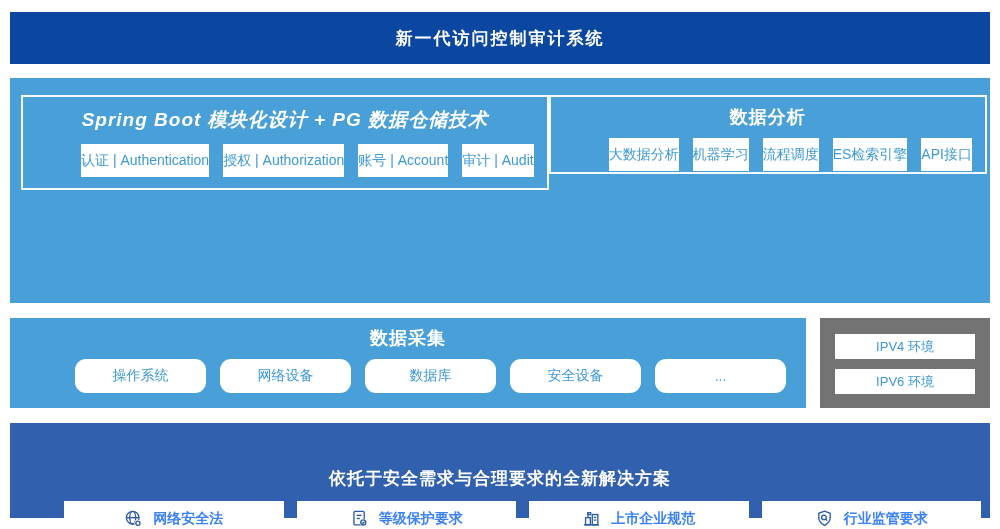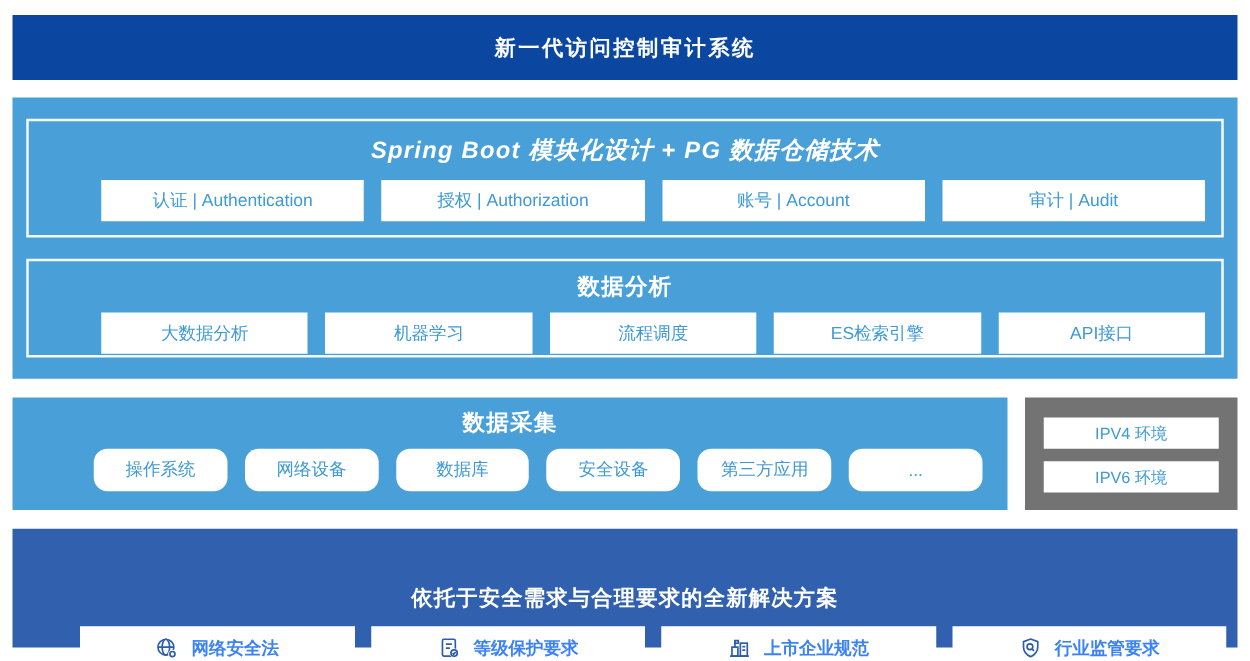--- a/index.html
+++ b/index.html
@@ -7,21 +7,21 @@
     font-family: "Liberation Sans", "DejaVu Sans", sans-serif; }
   .stage { position: relative; width: 1000px; height: 529px; background: #ffffff; }
 
   
   .banner { position: absolute; left: 10px; top: 12px; width: 980px; height: 52px;
     background: #0b47a0; display: flex; align-items: center; justify-content: center; }
   .banner-title { color: #ffffff; font-size: 17px; font-weight: bold; letter-spacing: 2px; }
 
   
   .platform { position: absolute; left: 10px; top: 78px; width: 980px; height: 225px;
-    background: #49a0d8; padding: 17px 11px; display: flex; flex-direction: column; }
+    background: #49a0d8; padding: 17px 11px; display: flex; }
   .bordered { border: 2px solid rgba(255,255,255,0.95); padding: 8px 13px 14px; }
   .bordered.modules { height: 95px; margin-bottom: 17px; }
   .bordered.analysis { height: 79px; }
   .sec-title { text-align: center; color: #ffffff; font-weight: bold; letter-spacing: 1px; }
   .modules .sec-title { font-size: 19px; font-style: italic; margin: 2px 0 11px; }
   .analysis .sec-title { font-size: 18px; margin: 0 0 9px; }
 
   .row { display: flex; gap: 14px; padding-left: 45px; }
   .cell { flex: 1; height: 33px; background: #ffffff; display: flex; align-items: center;
     justify-content: center; color: #3e99d4; font-size: 14px; white-space: nowrap; }
@@ -82,21 +82,20 @@
 
   <div class="collect-wrap">
 
     <div class="collect-panel">
       <div class="sec-title">数据采集</div>
       <div class="row">
         <div class="cell">操作系统</div>
         <div class="cell">网络设备</div>
         <div class="cell">数据库</div>
         <div class="cell">安全设备</div>
-        <div class="cell">第三方应用</div>
         <div class="cell">...</div>
       </div>
     </div>
 
     <div class="ipv-panel">
       <div class="cell">IPV4 环境</div>
       <div class="cell">IPV6 环境</div>
     </div>
 
   </div>

